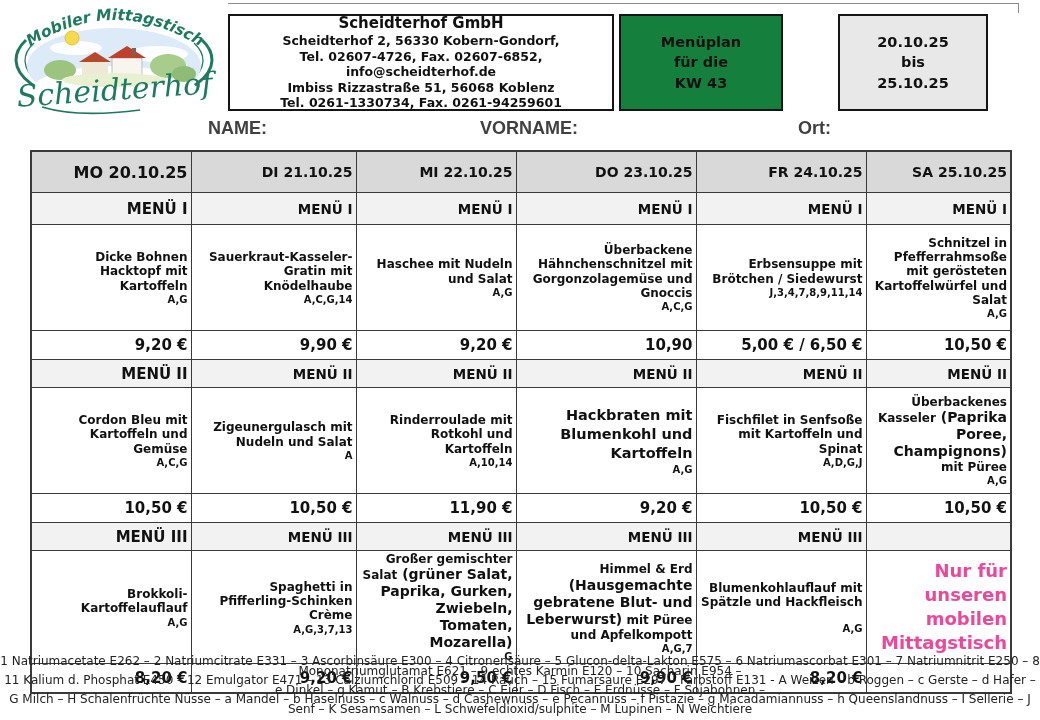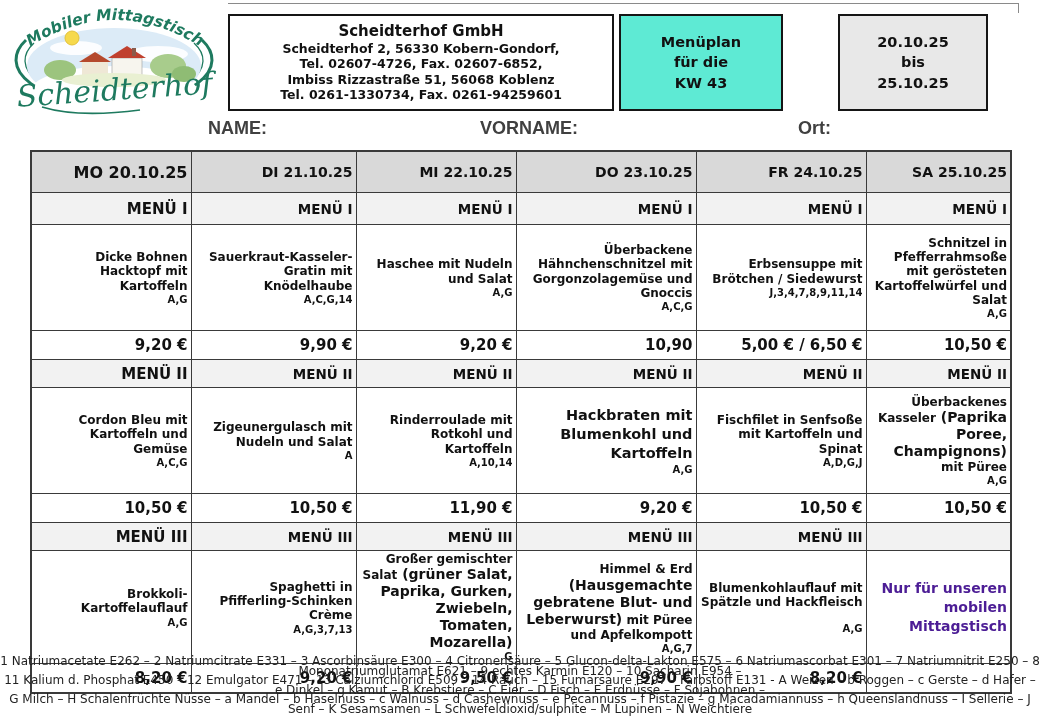--- a/index.html
+++ b/index.html
@@ -13,21 +13,21 @@
   .logo{position:absolute;left:8px;top:4px;width:214px;height:114px;}
 
   
   .topline{position:absolute;left:228px;top:3px;width:790px;height:9px;
     border-top:1px solid #8a8a8a;border-right:1px solid #8a8a8a;}
   .hbox{box-sizing:border-box;position:absolute;top:14px;height:97px;text-align:center;
     display:flex;flex-direction:column;justify-content:center;}
   .company-box{left:228px;width:386px;border:2px solid #151515;background:#fff;justify-content:center;}
   .company-name{font-size:15px;font-weight:bold;line-height:1.25;}
   .company-line{font-size:12.5px;font-weight:bold;line-height:1.24;}
-  .plan-box{left:619px;width:164px;border:2px solid #151515;background:#5eead4;
+  .plan-box{left:619px;width:164px;border:2px solid #151515;background:#15803d;
     font-weight:bold;font-size:14.5px;line-height:1.4;justify-content:center;}
   .date-box{left:838px;width:150px;border:2px solid #151515;background:#e8e8e8;
     font-weight:bold;font-size:14.5px;line-height:1.4;}
 
   
   .form-label{position:absolute;top:118px;color:#404040;font-weight:bold;font-size:18px;
     font-family:"Liberation Sans","DejaVu Sans",sans-serif;}
   .lbl-name{left:208px;}
   .lbl-vorname{left:480px;}
   .lbl-ort{left:798px;}
@@ -41,21 +41,21 @@
   .row-day td:first-child{font-size:16px;}
   .row-label td{height:25px;background:#f2f2f2;font-weight:bold;font-size:13.5px;padding-left:20px;}
   .row-label td:first-child{font-size:15px;}
   .row-label.first td{height:29px;}
   .row-dish td{height:103px;background:#ffffff;}
   .row-dish.last td{height:90px;}
   .row-price td{height:26px;font-weight:bold;font-size:15px;background:#fff;}
   .dish-name{font-weight:bold;font-size:12px;line-height:1.2;}
   .part-small{font-size:14px;}
   .dish-large{font-size:14.5px;line-height:1.3;}
-  .dish-red{color:#4c1d95;font-size:14px;line-height:1.35;}
+  .dish-red{color:#ec4899;font-size:18px;line-height:1.35;}
   .dish-allergens{font-weight:bold;font-size:10px;margin-top:1px;}
   .dish-allergens.agap{margin-top:13px;}
 
   
   .footer{position:absolute;left:0;top:657px;width:1040px;text-align:center;}
   .fine{font-size:12px;line-height:9.5px;color:#222;}
   .disclaimer{margin-top:13px;font-size:11px;color:#111;}
 </style>
 </head>
 <body>
@@ -96,20 +96,21 @@
     <text x="107" y="96" text-anchor="middle" font-size="30" font-style="italic" font-family="DejaVu Serif, serif" fill="#1E7A5F" transform="rotate(-4 107 92)">Scheidterhof</text>
     <path d="M 34,103 Q 70,114 132,106" fill="none" stroke="#1E7A5F" stroke-width="1.6"></path>
   </svg>
 
   <div class="topline"></div>
 
   <div class="hbox company-box">
     <div class="company-name">Scheidterhof GmbH</div>
     <div class="company-line">Scheidterhof 2, 56330 Kobern-Gondorf,</div>
     <div class="company-line">Tel. 02607-4726, Fax. 02607-6852,</div>
+    <div class="company-line">info@scheidterhof.de</div>
     <div class="company-line">Imbiss Rizzastraße 51, 56068 Koblenz</div>
     <div class="company-line">Tel. 0261-1330734, Fax. 0261-94259601</div>
   </div>
 
   <div class="hbox plan-box">
     <div>Menüplan</div>
     <div>für die</div>
     <div>KW 43</div>
   </div>
 

